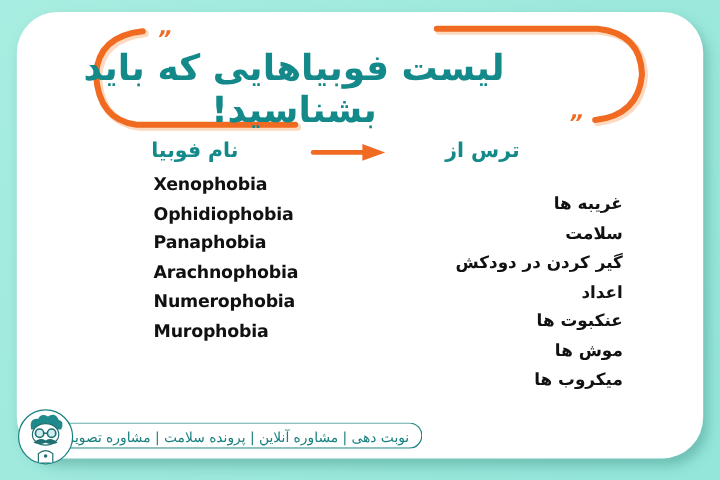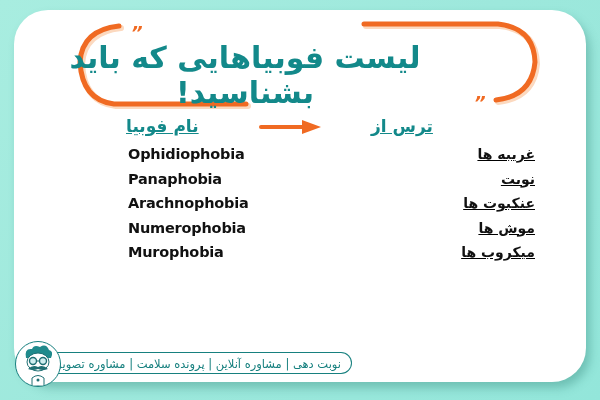--- a/index.html
+++ b/index.html
@@ -18,33 +18,33 @@
     position:absolute; left:0; top:40px; width:490px; text-align:center;
     direction:rtl; color:#13898a; font-weight:bold; font-size:30px;
     letter-spacing:-0.5px;
   }
   .quote {
     position:absolute; color:#f06a22; font-size:18px; font-weight:bold;
     font-style:italic; line-height:1;
   }
   .col-head {
     position:absolute; top:116px; color:#13898a; font-weight:bold;
-    font-size:17px; direction:rtl;text-decoration:underline;
+    font-size:17px; direction:rtl;
   }
   .arrow { position:absolute; left:258px; top:118px; }
   .list-en {
     position:absolute; left:128px; top:146px; margin:0; padding:0; list-style:none;
   }
   .list-en li {
     height:24.5px; font-size:14.5px; color:#111; font-weight:bold;
     font-family:"DejaVu Sans", sans-serif; letter-spacing:-0.2px;
   }
   .list-fa {
-    position:absolute; right:65px; top:146px; margin:0; padding:0; list-style:none;
-    direction:rtl; text-align:left; width:170px;text-decoration:underline;
+    position:absolute; right:65px; top:146px; margin:16px; padding:0; list-style:none;
+    direction:rtl; text-align:left; width:170px;
   }
   .list-fa li {
     height:24.5px; font-size:14px; color:#111; font-weight:bold;
     direction:rtl; text-align:right;
   }
   .footer {
     position:absolute; left:40px; top:352px; width:312px; height:22px;
     border:1.5px solid #17807f; border-left:none; border-radius:0 12px 12px 0;
     background:#fff; direction:rtl; text-align:right;
     font-size:11.5px; color:#17807f; line-height:22px; padding-right:0;
@@ -77,30 +77,33 @@
 <div class="title">لیست فوبیاهایی که باید بشناسید!</div>
 
 <div class="col-head" style="left:126px;">نام فوبیا</div>
 <svg class="arrow" width="66" height="18" viewBox="0 0 66 18">
   <line x1="3" y1="9" x2="48" y2="9" stroke="#f06a22" stroke-width="4" stroke-linecap="round"></line>
   <polygon points="44,2 63,9 44,16" fill="#f06a22"></polygon>
 </svg>
 <div class="col-head" style="left:371px;">ترس از</div>
 
 <ul class="list-en">
+  <li>Xenophobia</li>
   <li>Ophidiophobia</li>
   <li>Panaphobia</li>
   <li>Arachnophobia</li>
   <li>Numerophobia</li>
   <li>Murophobia</li>
 </ul>
 
 <ul class="list-fa">
   <li>غریبه ها</li>
-  <li>نوبت</li>
+  <li>سلامت</li>
+  <li>گیر کردن در دودکش</li>
+  <li>اعداد</li>
   <li>عنکبوت ها</li>
   <li>موش ها</li>
   <li>میکروب ها</li>
 </ul>
 
 <div class="footer">
   <span>نوبت دهی | مشاوره آنلاین | پرونده سلامت | مشاوره تصویری</span>
 </div>
 
 <div class="avatar">

